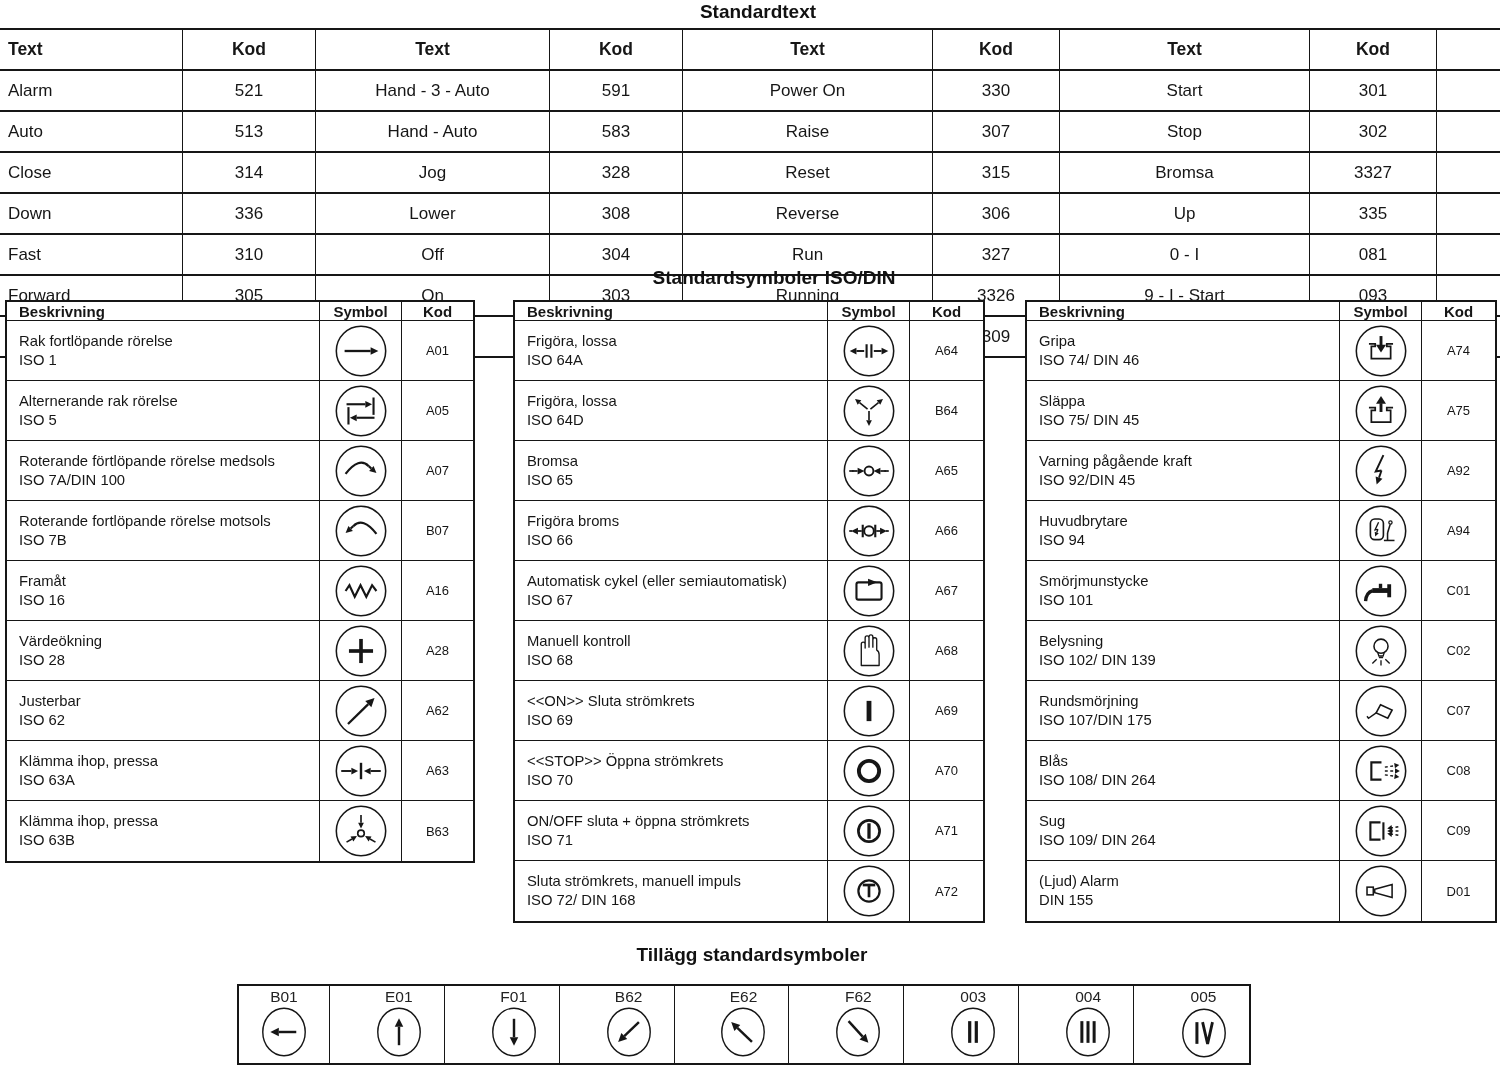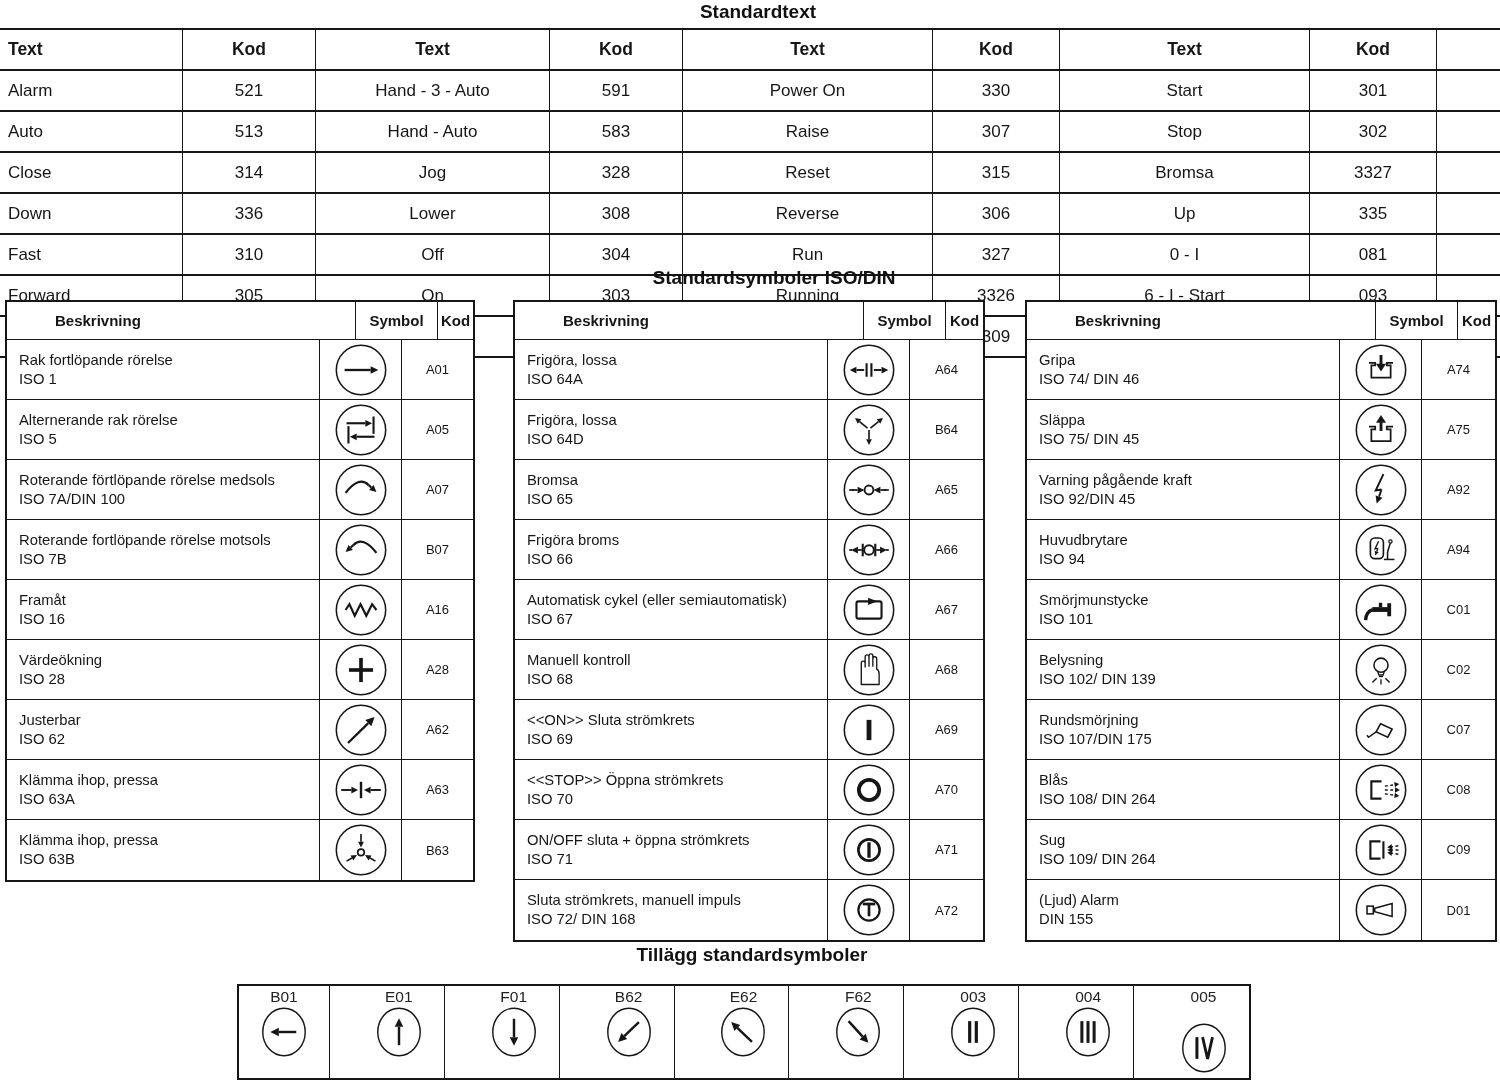--- a/index.html
+++ b/index.html
@@ -29,33 +29,33 @@
   .strow.hdr .stcell{font-weight:bold;font-size:17.5px;}
   
   .symtable{
     position:absolute;top:300px;border:2px solid #161616;background:#fff;
   }
   .symrow{
     display:grid;grid-template-columns:313px 82px 1fr;
     height:60px;border-bottom:1.8px solid #161616;
   }
   .symrow:last-child{border-bottom:none;}
-  .symrow.hdr{height:38px;padding-left:36px;}
+  .symrow.hdr{height:19px;}
   .symrow.hdr .desc, .symrow.hdr .symc, .symrow.hdr .kodc{font-weight:bold;font-size:15px;}
   .desc{
     display:flex;flex-direction:column;justify-content:center;
     padding-left:12px;border-right:1.6px solid #161616;font-size:14.8px;line-height:19px;
   }
   .symc{
     display:flex;align-items:center;justify-content:center;border-right:1.6px solid #161616;
   }
   .kodc{display:flex;align-items:center;justify-content:center;font-size:13px;}
   
   .tillagg{
-    position:absolute;left:237px;top:984px;width:1014px;height:96px;
+    position:absolute;left:237px;top:984px;width:1014px;height:81px;
     border:2px solid #161616;display:grid;grid-template-columns:repeat(9,1fr);gap:24px;
   }
   .tcell{
     border-right:1.6px solid #161616;display:flex;flex-direction:column;align-items:center;
   }
   .tcell:last-child{border-right:none;justify-content:space-between;}
   .tcode{font-size:15.5px;margin-top:2px;color:#222;}
 </style>
 </head>
 <body>
@@ -129,21 +129,21 @@
       <div class="stcell k7">081</div>
       <div class="stcell k8"></div>
     </div>
     <div class="strow">
       <div class="stcell k0">Forward</div>
       <div class="stcell k1">305</div>
       <div class="stcell k2">On</div>
       <div class="stcell k3">303</div>
       <div class="stcell k4">Running</div>
       <div class="stcell k5">3326</div>
-      <div class="stcell k6">6 - I - Start</div>
+      <div class="stcell k6">9 - I - Start</div>
       <div class="stcell k7">093</div>
       <div class="stcell k8"></div>
     </div>
     <div class="strow">
       <div class="stcell k0">Hand</div>
       <div class="stcell k1">524</div>
       <div class="stcell k2">Open</div>
       <div class="stcell k3">313</div>
       <div class="stcell k4">Slow</div>
       <div class="stcell k5">309</div>

